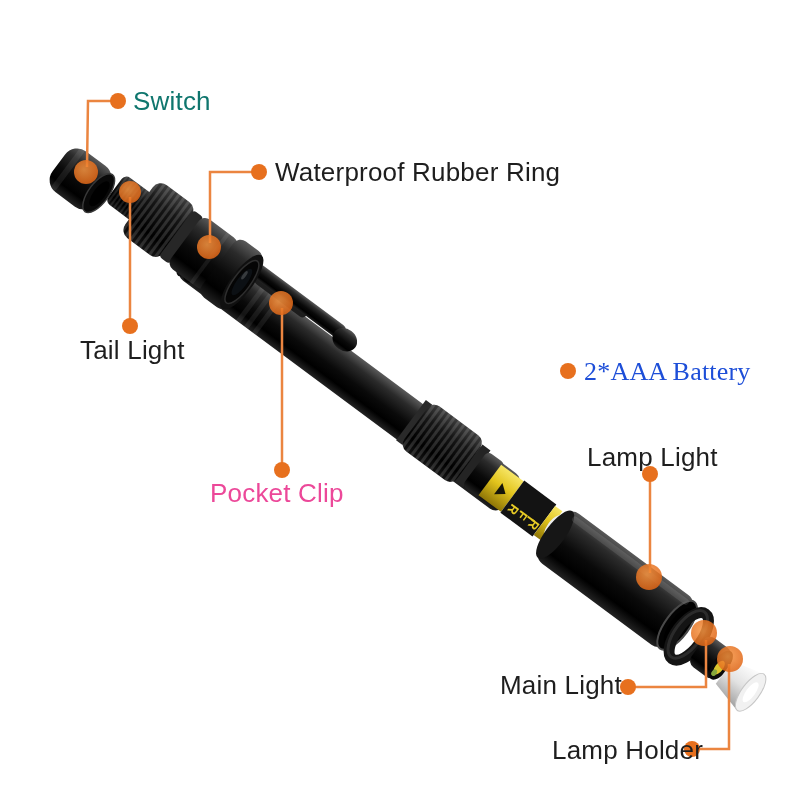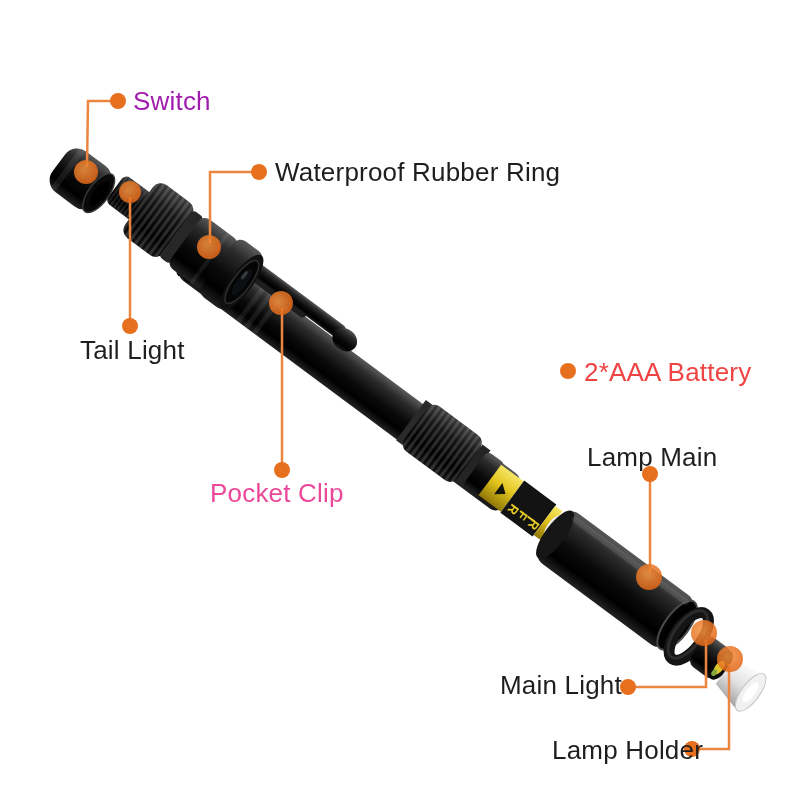--- a/index.html
+++ b/index.html
@@ -159,23 +159,23 @@
         <polyline points="628,687 706,687 706,640" fill="none" stroke="#EB8540" stroke-width="2.5"></polyline>
         <circle cx="704" cy="633" r="13" fill="url(#gDot)" opacity="0.85"></circle>
         <circle cx="628" cy="687" r="8" fill="#E7701E"></circle>
         <polyline points="692,749 729,749 729,664" fill="none" stroke="#EB8540" stroke-width="2.5"></polyline>
         <circle cx="730" cy="659" r="13" fill="url(#gDot)" opacity="0.85"></circle>
         <circle cx="692" cy="749" r="8" fill="#E7701E"></circle>
       </g>
   </svg>
 
   <div id="ann-labels">
-      <div class="ann-label" style="left: 133px; top: 86px; color: #a21caf; text-align: center;">Switch</div>
+      <div class="ann-label" style="left: 133px; top: 86px; color: #0f766e; text-align: center;">Switch</div>
       <div class="ann-label" style="left: 275px; top: 157px; color: rgb(30, 30, 30); text-align: center;">Waterproof Rubber Ring</div>
       <div class="ann-label" style="left: 80px; top: 335px; color: rgb(30, 30, 30); text-align: center;">Tail Light</div>
       <div class="ann-label" style="left: 210px; top: 478px; color: #ec4899;">Pocket Clip</div>
-      <div class="ann-label" style="left: 584px; top: 357px; color: #ef4444;">2*AAA Battery</div>
-      <div class="ann-label" style="left: 587px; top: 442px; color: rgb(30, 30, 30);">Lamp Main</div>
+      <div class="ann-label" style="left: 584px; top: 357px; color: #1d4ed8; font-family: Liberation Serif, serif;">2*AAA Battery</div>
+      <div class="ann-label" style="left: 587px; top: 442px; color: rgb(30, 30, 30);">Lamp Light</div>
       <div class="ann-label" style="left: 500px; top: 670px; color: rgb(30, 30, 30); text-align: right;">Main Light</div>
       <div class="ann-label" style="left: 533px; top: 735px; color: rgb(30, 30, 30); margin-left: 19px;">Lamp Holder</div>
     </div>
 
 </div>
 
 </body></html>

